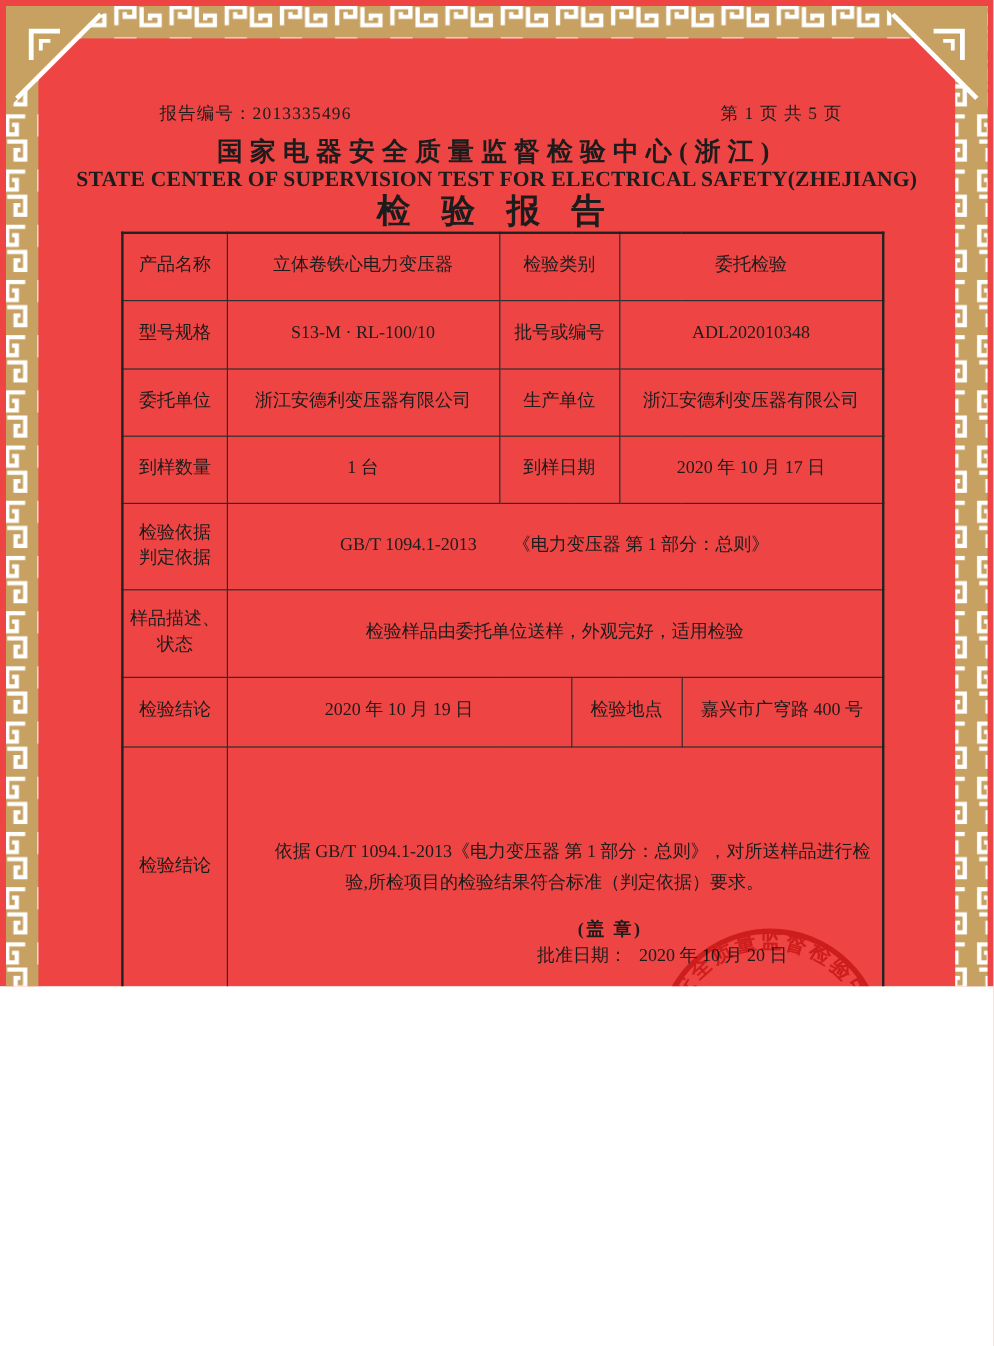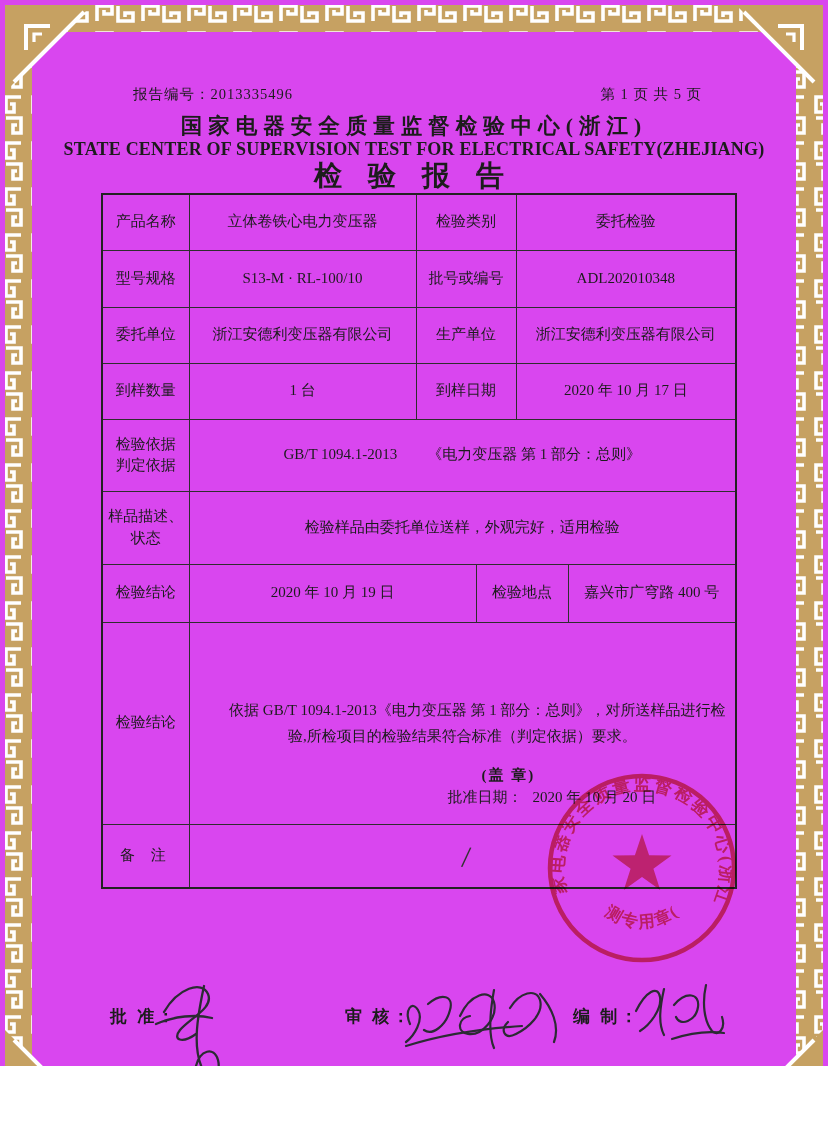--- a/index.html
+++ b/index.html
@@ -1,16 +1,16 @@
 <!DOCTYPE html>
 <html><head>
 <meta charset="utf-8">
 <style>
   html,body{margin:0;padding:0;background:#ffffff;}
-  .page{position:relative;width:828px;height:1066px;background:#d946ef;overflow:hidden;
+  .page{position:relative;width:828px;height:822px;background:#ef4444;overflow:hidden;
         font-family:"Liberation Serif","DejaVu Serif",serif;color:#1c1c1c;}
   .frame{position:absolute;left:0;top:0;z-index:1;}
   .content{position:absolute;left:0;top:0;width:828px;height:1122px;z-index:2;}
 
   .meta-row{position:absolute;top:85px;left:133px;right:126px;display:flex;
             justify-content:space-between;font-size:14.5px;letter-spacing:1px;}
   .center-cn{position:absolute;top:111px;left:0;width:100%;text-align:center;
              font-size:21.5px;font-weight:bold;letter-spacing:6px;}
   .center-en{position:absolute;top:139px;left:0;width:100%;text-align:center;
              font-size:18px;font-weight:bold;letter-spacing:0.2px;}

